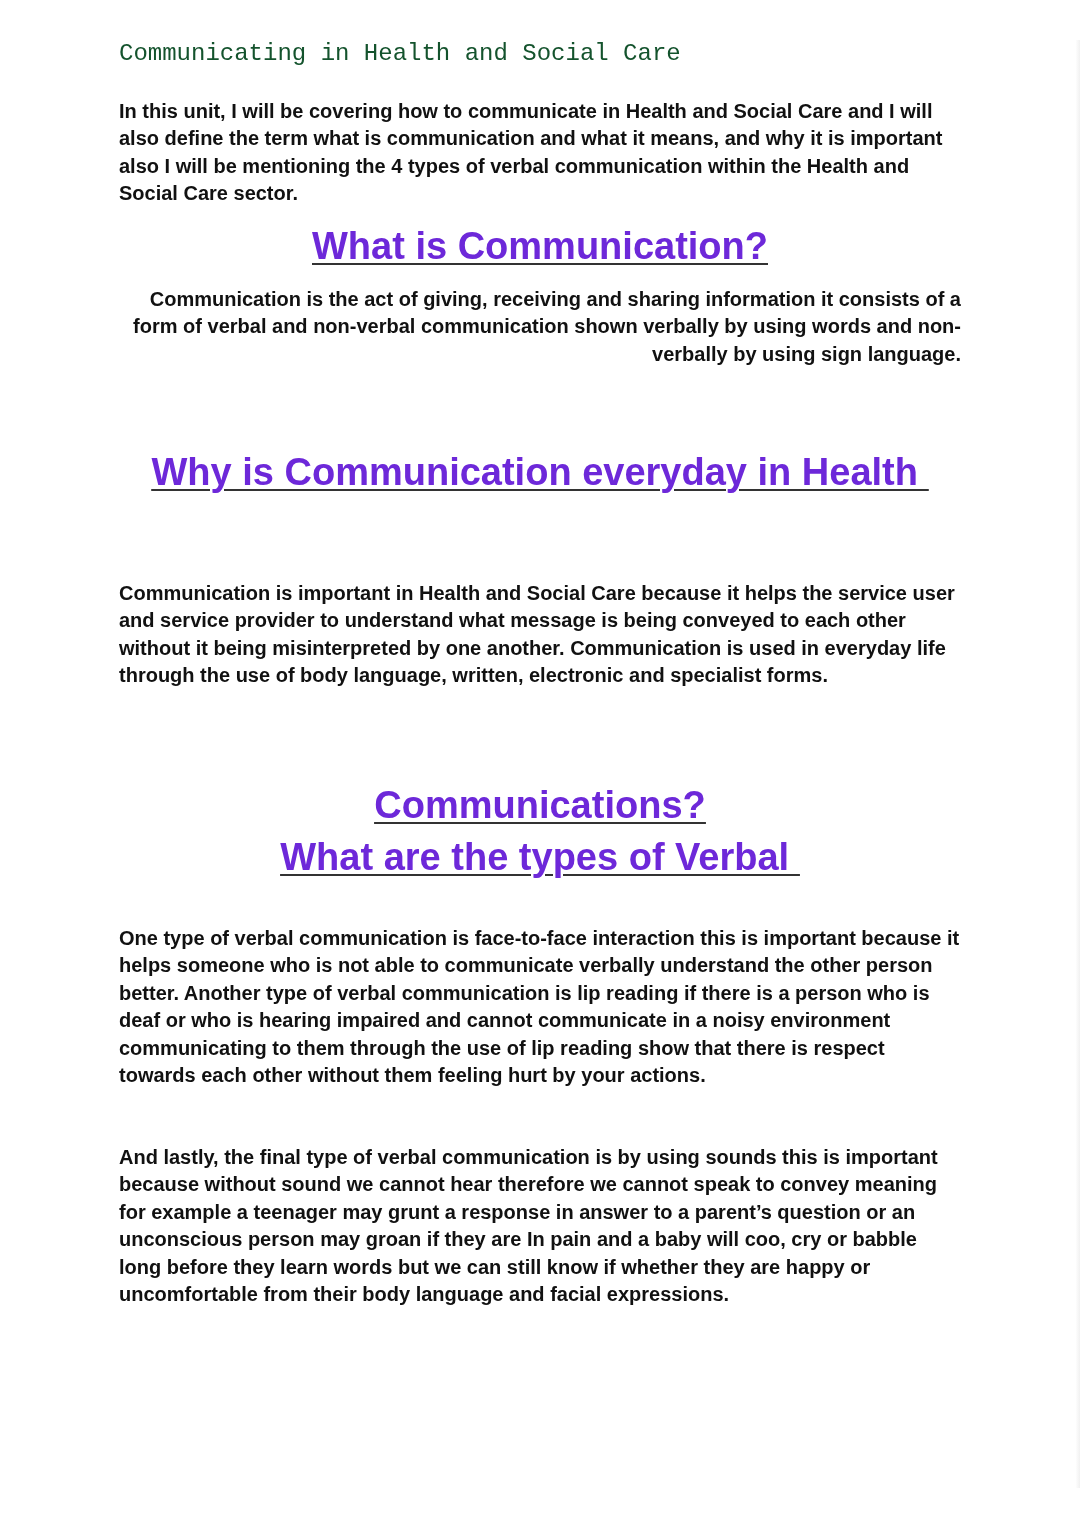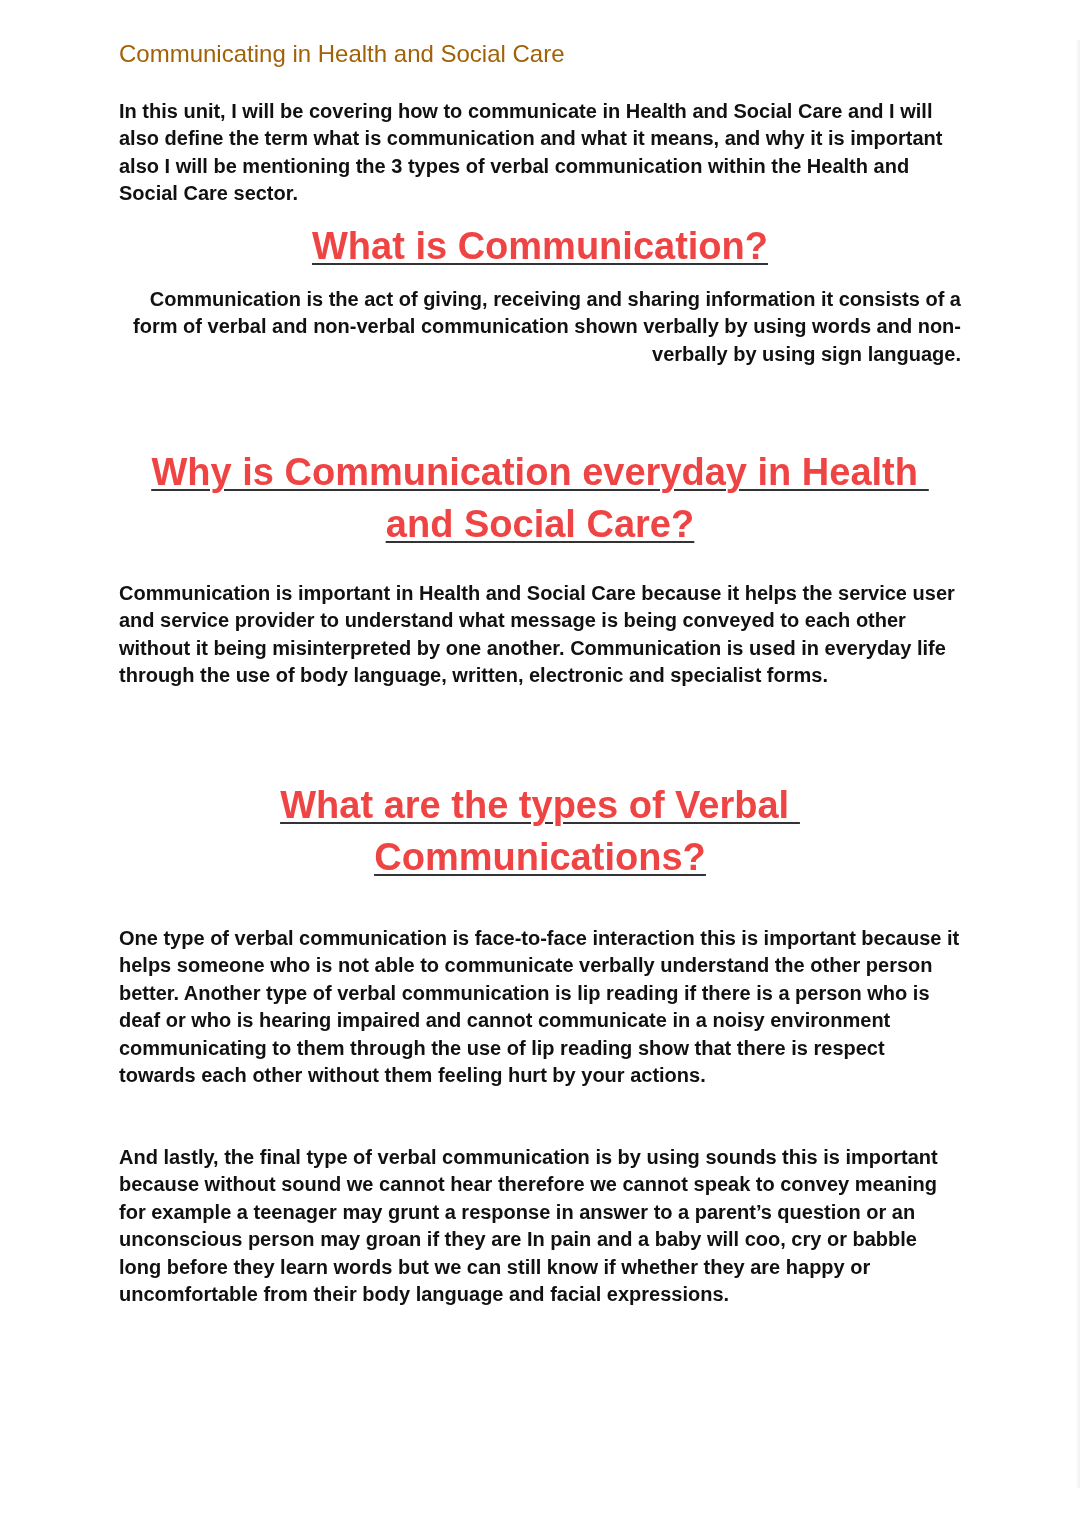--- a/index.html
+++ b/index.html
@@ -29,44 +29,45 @@
       top: 0;
       width: 842px;
     }
     .doc-title {
       position: absolute;
       top: 39px;
       left: 0;
       margin: 0;
       font-size: 24px;
       font-weight: normal;
-      color: #a16207;
+      color: #14532d;
       line-height: 30px;
       white-space: nowrap;
+      font-family: Liberation Mono, monospace;
     }
     .para {
       position: absolute;
       left: 0;
       margin: 0;
       width: 842px;
       font-size: 20px;
       font-weight: bold;
       line-height: 27.4px;
       color: #111111;
     }
     .heading {
       position: absolute;
       left: 0;
       width: 842px;
       margin: 0;
       text-align: center;
       font-size: 38px;
       font-weight: bold;
       line-height: 52px;
-      color: #ef4444;
+      color: #6d28d9;
     }
     .heading span {
       text-decoration: underline;
       text-decoration-thickness: 2px;
       text-underline-offset: 4px;
       text-decoration-color: #333333;
       white-space: pre;
     }
     .heading .line { display: block; }
     .p-intro   { top: 98px; }
@@ -80,33 +81,32 @@
   </style>
 </head>
 <body>
 
 <div class="page-edge"></div>
 
 <div class="doc">
 
   <h1 class="doc-title">Communicating in Health and Social Care</h1>
 
-  <p class="para p-intro">In this unit, I will be covering how to communicate in Health and Social Care and I will also define the term what is communication and what it means, and why it is important also I will be mentioning the 3 types of verbal communication within the Health and Social Care sector.</p>
+  <p class="para p-intro">In this unit, I will be covering how to communicate in Health and Social Care and I will also define the term what is communication and what it means, and why it is important also I will be mentioning the 4 types of verbal communication within the Health and Social Care sector.</p>
 
   <h2 class="heading h-what">
     <span class="line"><span>What is Communication?</span></span>
   </h2>
   <p class="para p-what">Communication is the act of giving, receiving and sharing information it consists of a form of verbal and non-verbal communication shown verbally by using words and non-verbally by using sign language.</p>
 
   <h2 class="heading h-why">
     <span class="line"><span>Why is Communication everyday in Health </span></span>
-    <span class="line"><span>and Social Care?</span></span>
   </h2>
   <p class="para p-why">Communication is important in Health and Social Care because it helps the service user and service provider to understand what message is being conveyed to each other without it being misinterpreted by one another. Communication is used in everyday life through the use of body language, written, electronic and specialist forms.</p>
 
   <h2 class="heading h-types">
+    <span class="line"><span>Communications?</span></span>
     <span class="line"><span>What are the types of Verbal </span></span>
-    <span class="line"><span>Communications?</span></span>
   </h2>
   <p class="para p-types1">One type of verbal communication is face-to-face interaction this is important because it helps someone who is not able to communicate verbally understand the other person better. Another type of verbal communication is lip reading if there is a person who is deaf or who is hearing impaired and cannot communicate in a noisy environment communicating to them through the use of lip reading show that there is respect towards each other without them feeling hurt by your actions.</p>
   <p class="para p-types2">And lastly, the final type of verbal communication is by using sounds this is important because without sound we cannot hear therefore we cannot speak to convey meaning for example a teenager may grunt a response in answer to a parent’s question or an unconscious person may groan if they are In pain and a baby will coo, cry or babble long before they learn words but we can still know if whether they are happy or uncomfortable from their body language and facial expressions.</p>
 
 </div>
 
 </body></html>

